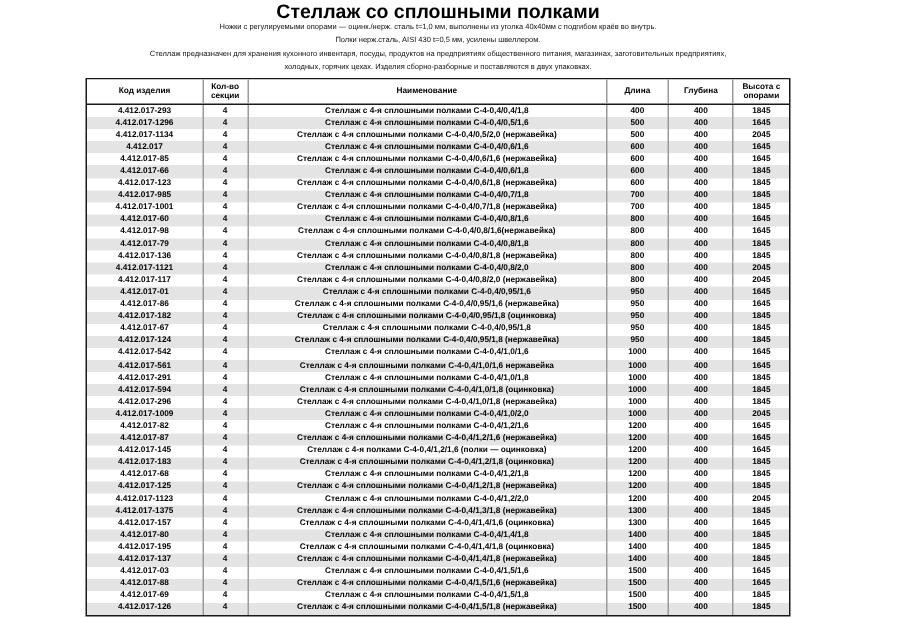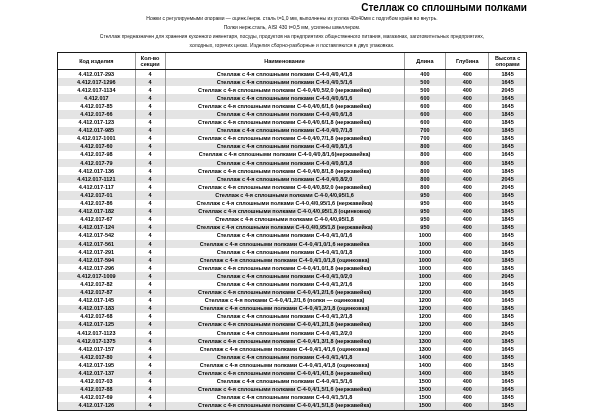--- a/index.html
+++ b/index.html
@@ -4,21 +4,21 @@
 <style>
   html,body{margin:0;padding:0;}
   body{
     width:600px;height:412px;position:relative;overflow:hidden;
     background:#ffffff;color:#000;
     font-family:"Liberation Sans", sans-serif;
     -webkit-font-smoothing:antialiased;
   }
   .doc{position:absolute;left:57px;top:3px;width:470px;}
   .doc-title{
-    text-align:right;font-size:10px;font-weight:bold;line-height:10px;
+    text-align:center;font-size:13px;font-weight:bold;line-height:10px;
   }
   .intro{margin-top:1px;}
   .intro-line{
     text-align:center;font-size:5px;line-height:9px;color:#111;
     white-space:nowrap;overflow:visible;
   }
   .tbl{
     margin-top:2px;width:470px;border:1px solid #1a1a1a;box-sizing:border-box;
     background:#fff;
   }

